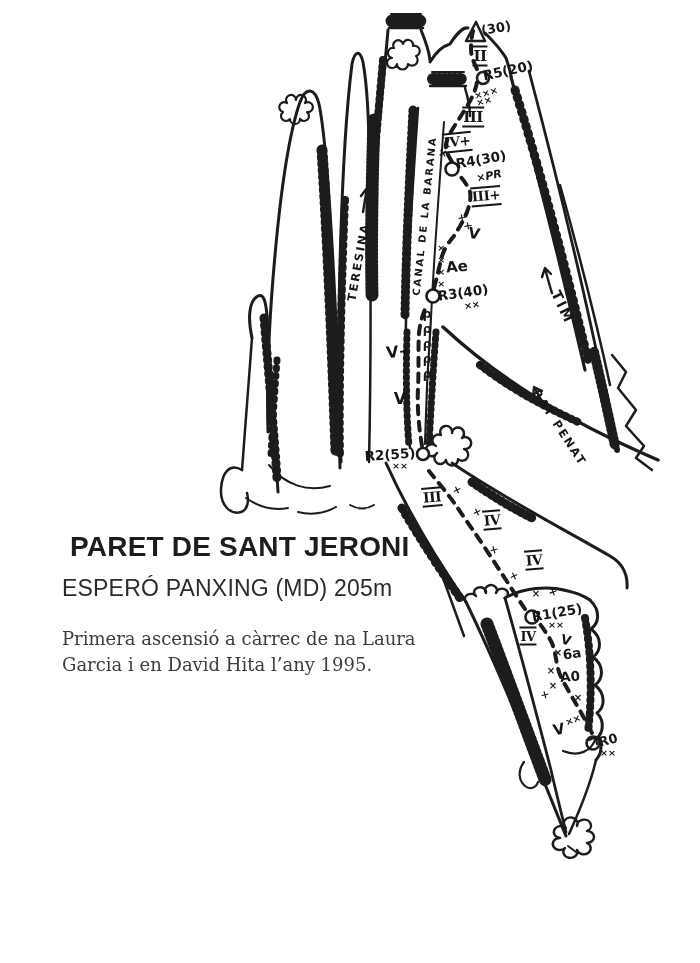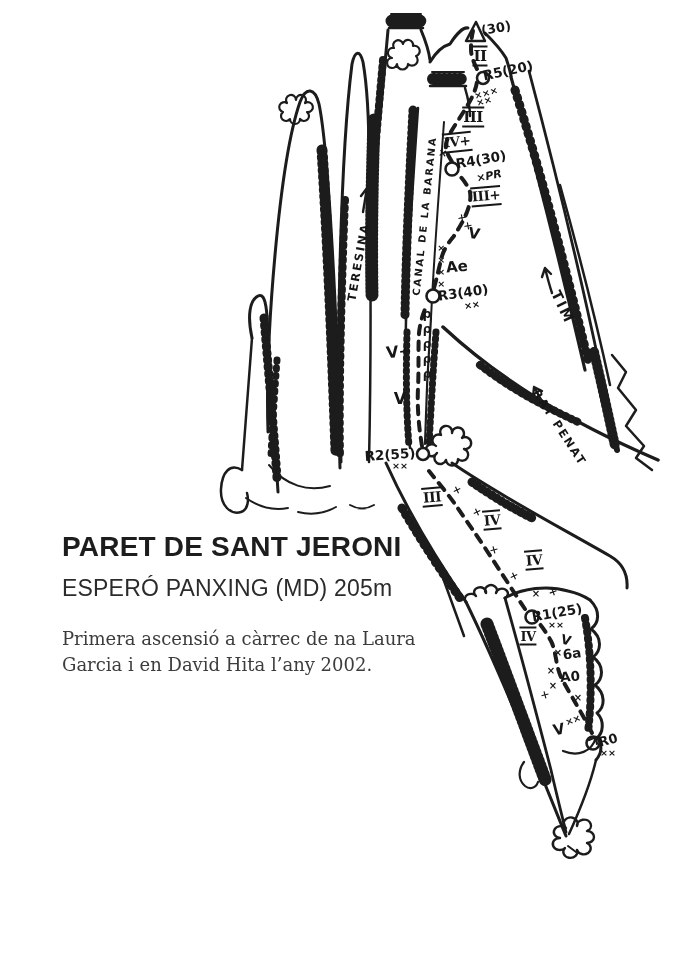--- a/index.html
+++ b/index.html
@@ -10,21 +10,21 @@
   .ann{position:absolute;white-space:pre;color:#161616;font-family:"DejaVu Sans",sans-serif;
        font-weight:bold;line-height:1;}
   .roman{font-family:"DejaVu Serif",serif;border-top:2px solid #161616;border-bottom:2px solid #161616;
          padding:1px 1px;letter-spacing:-0.5px;}
   .vert{writing-mode:vertical-rl;text-orientation:upright;letter-spacing:1px;}
   .ital{font-style:italic;}
   .rname{letter-spacing:2px;}
   
   #textblock{position:absolute;left:62px;top:531px;width:400px;color:#3c3c3c;}
   .title{font-family:"Liberation Sans",sans-serif;font-weight:bold;font-size:28px;
-         letter-spacing:0.2px;color:#1d1d1d;margin:0 0 4px 0;}
+         letter-spacing:0.2px;color:#1d1d1d;margin:0 0 4px 8px;}
   .subtitle{font-family:"Liberation Sans",sans-serif;font-weight:400;font-size:23px;
             color:#2b2b2b;margin:12px 0 24px 0;letter-spacing:0.2px;}
   .para{font-family:"DejaVu Serif",serif;font-size:18px;line-height:1.42;margin:0 0 26px 0;width:392px;}
 </style>
 </head>
 <body>
 
 <div id="stage">
 
   <svg width="700" height="963" viewBox="0 0 700 963">
@@ -191,15 +191,15 @@
       <span class="ann" style="left: 608px; top: 753px; font-size: 9.5px; transform: translate(-50%, -50%) rotate(0deg);">××</span>
       <span class="ann rname" style="left: 359px; top: 262px; font-size: 11.5px; transform: translate(-50%, -50%) rotate(-80deg);">TERESINA</span>
       <span class="ann rname" style="left: 425px; top: 216px; font-size: 10px; transform: translate(-50%, -50%) rotate(-84deg);">CANAL DE LA BARANA</span>
       <span class="ann rname" style="left: 563px; top: 307px; font-size: 14px; transform: translate(-50%, -50%) rotate(64deg);">TIM</span>
       <span class="ann rname" style="left: 559px; top: 428px; font-size: 11.5px; transform: translate(-50%, -50%) rotate(57deg);">RAT PENAT</span>
     </div>
 
   <div id="textblock">
     <h1 class="title">PARET DE SANT JERONI</h1>
     <h2 class="subtitle">ESPERÓ PANXING (MD) 205m</h2>
-    <p class="para">Primera ascensió a càrrec de na Laura Garcia i en David Hita l’any 2002.</p>
+    <p class="para">Primera ascensió a càrrec de na Laura Garcia i en David Hita l’any 1995.</p>
   </div>
 </div>
 
 </body></html>

